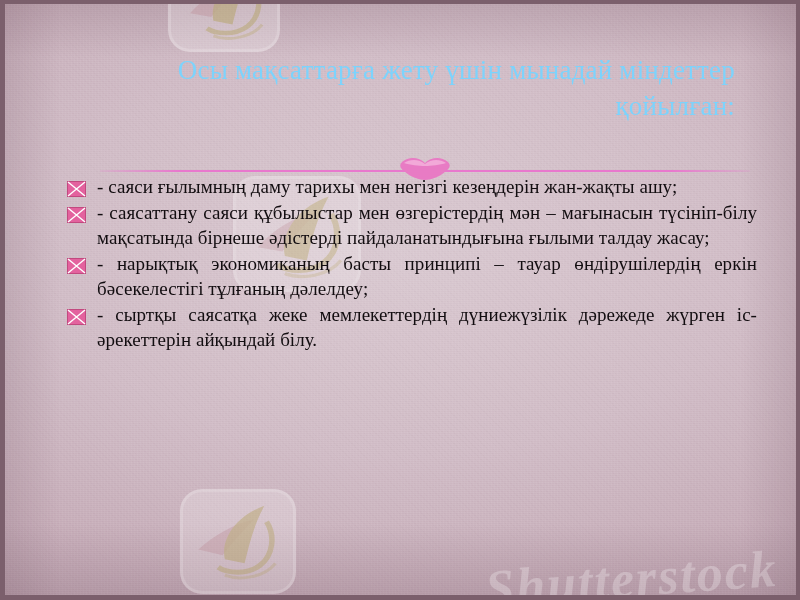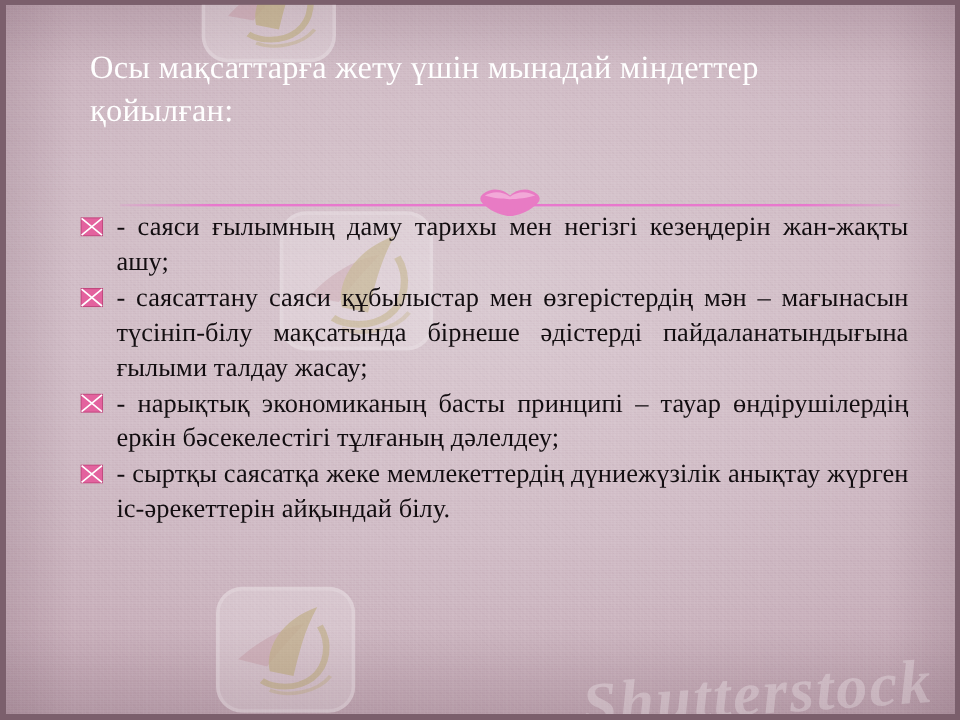--- a/index.html
+++ b/index.html
@@ -53,25 +53,25 @@
     position:absolute;left:480px;top:545px;
     font-family:"Liberation Serif", serif;
     font-size:52px;font-weight:bold;font-style:italic;
     color:rgba(255,255,255,.26);
     letter-spacing:2px;white-space:nowrap;
     transform:rotate(-4deg);
     user-select:none;
   }
 
   .title{
-    position:absolute;left:70px;top:35px;width:660px;
-    text-align:left;
+    position:absolute;left:70px;top:49px;width:660px;
+    text-align:right;
     font-family:"Liberation Serif", serif;
     font-size:27px;line-height:1.32;
-    color:#ffffff;
+    color:#7dd3fc;
     letter-spacing:.2px;
   }
 
   .divider{
     position:absolute;left:95px;top:166px;width:650px;height:2px;
     background:linear-gradient(to right, rgba(230,120,205,.15), #e878cd 12%, #e878cd 88%, rgba(230,120,205,.15));
   }
   .lips{
     position:absolute;left:394px;top:152px;width:52px;height:24px;
   }
@@ -84,21 +84,21 @@
     margin-bottom:1px;
   }
   .marker{
     flex:0 0 auto;width:19px;height:16px;margin-top:7px;margin-right:11px;
     position:relative;
   }
   .marker svg{display:block;width:19px;height:16px;}
   .txt{
     flex:1 1 auto;
     font-family:"Liberation Serif", serif;
-    font-size:22px;
+    font-size:19px;
     line-height:1.32;
     color:#120d10;
     text-align:justify;
     text-justify:inter-word;
     letter-spacing:.05px;
   }
   .txt.last{text-align:justify;}
 </style>
 </head>
 <body>
@@ -188,17 +188,17 @@
       <span class="txt">- нарықтық экономиканың басты принципі – тауар өндірушілердің еркін бәсекелестігі тұлғаның дәлелдеу;</span>
     </div>
 
     <div class="row">
       <span class="marker">
         <svg viewBox="0 0 19 16">
           <rect x="0.5" y="0.5" width="18" height="15" fill="#e3629e" stroke="#c2497f" stroke-width="1"></rect>
           <path d="M1 1 L18 15 M18 1 L1 15" stroke="#ffffff" stroke-width="1.4" fill="none"></path>
         </svg>
       </span>
-      <span class="txt last">- сыртқы саясатқа жеке мемлекеттердің дүниежүзілік анықтау жүрген іс-әрекеттерін айқындай білу.</span>
+      <span class="txt last">- сыртқы саясатқа жеке мемлекеттердің дүниежүзілік дәрежеде жүрген іс-әрекеттерін айқындай білу.</span>
     </div>
 
   </div>
 </div>
 
 </body></html>

